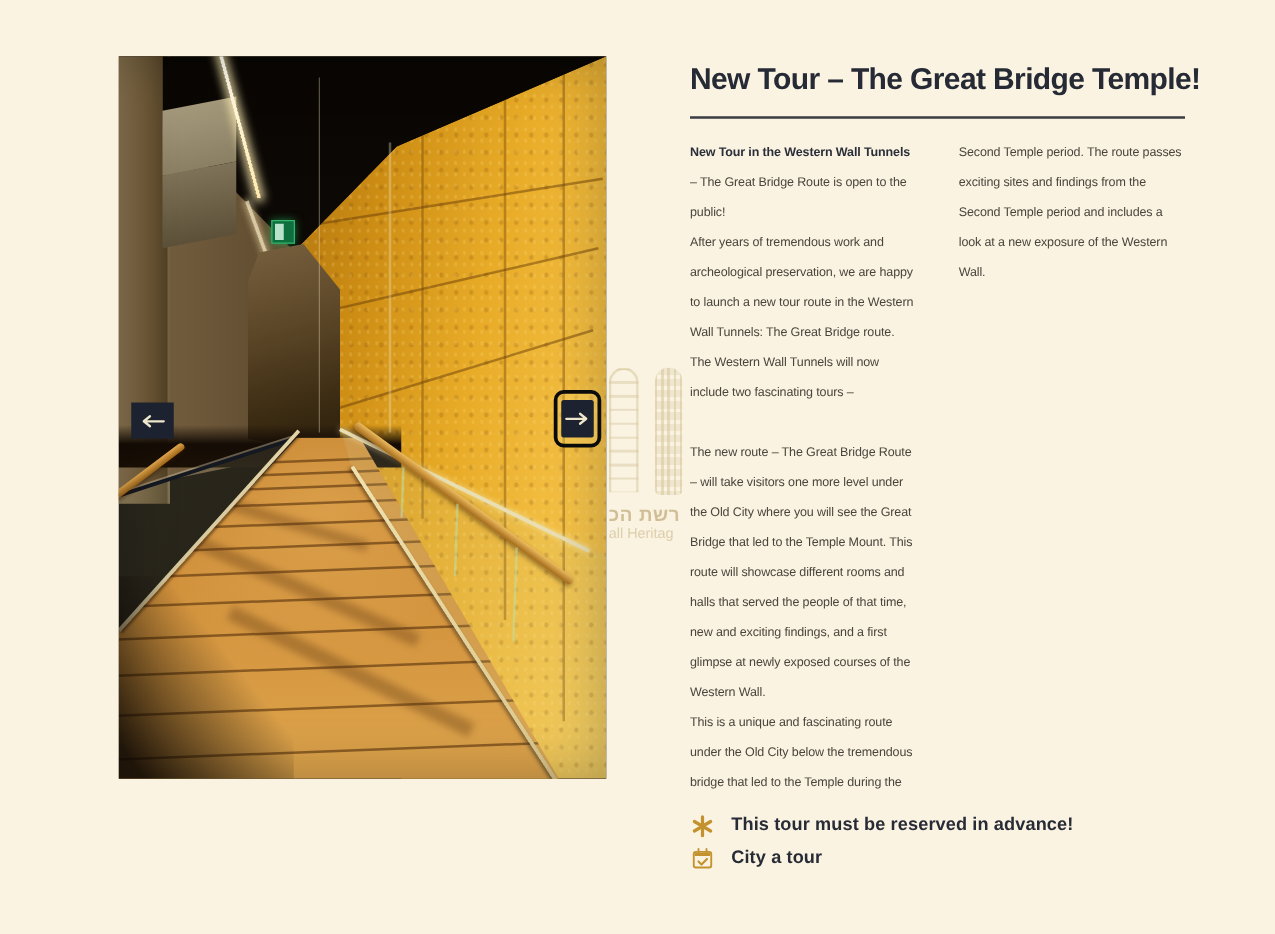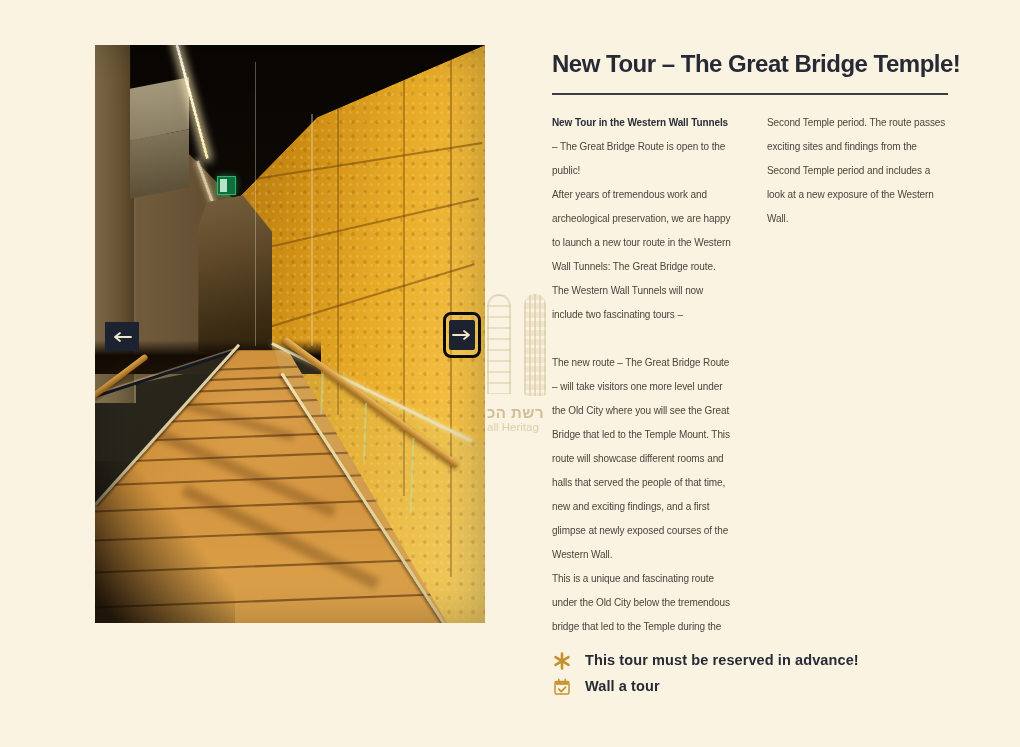--- a/index.html
+++ b/index.html
@@ -188,17 +188,17 @@
     </li>
     <li class="feature">
       <span class="f-icon">
         <svg width="18" height="18" viewBox="0 0 18 18">
           <rect x="2" y="3.5" width="14" height="12.5" rx="1.6" stroke="#c3922f" stroke-width="1.5" fill="none"></rect>
           <path d="M2.8 4.2 H15.2 V6.8 H2.8 Z" fill="#c3922f"></path>
           <path d="M5.8 1.2 V4 M12.2 1.2 V4" stroke="#c3922f" stroke-width="1.5" fill="none" stroke-linecap="round"></path>
           <path d="M5.8 11.2 L8.2 13.6 L12.6 9.2" stroke="#c3922f" stroke-width="1.7" fill="none" stroke-linecap="round" stroke-linejoin="round"></path>
         </svg>
       </span>
-      <span class="f-label">Wall a tour</span>
+      <span class="f-label">City a tour</span>
     </li>
   </ul>
 
 </div>
 
 </body></html>

